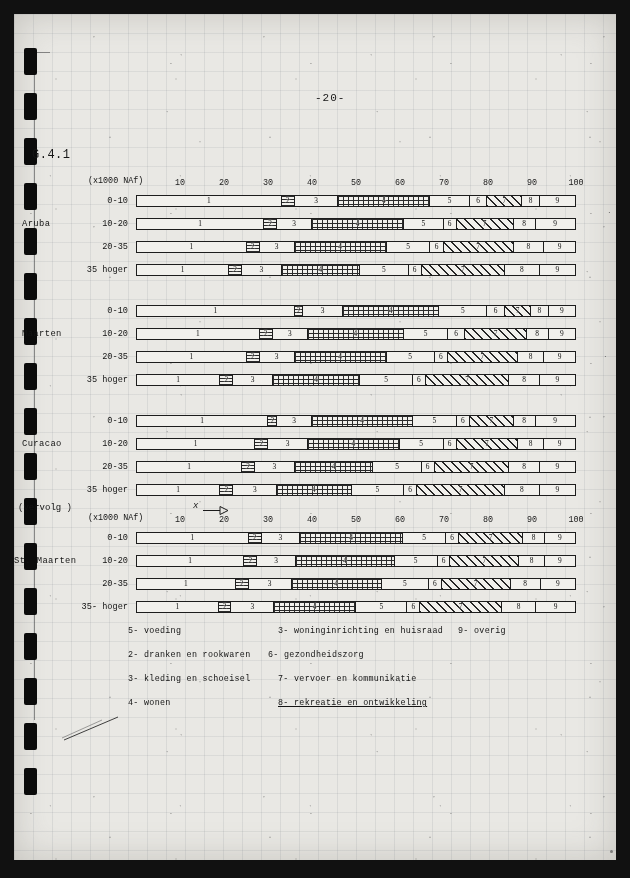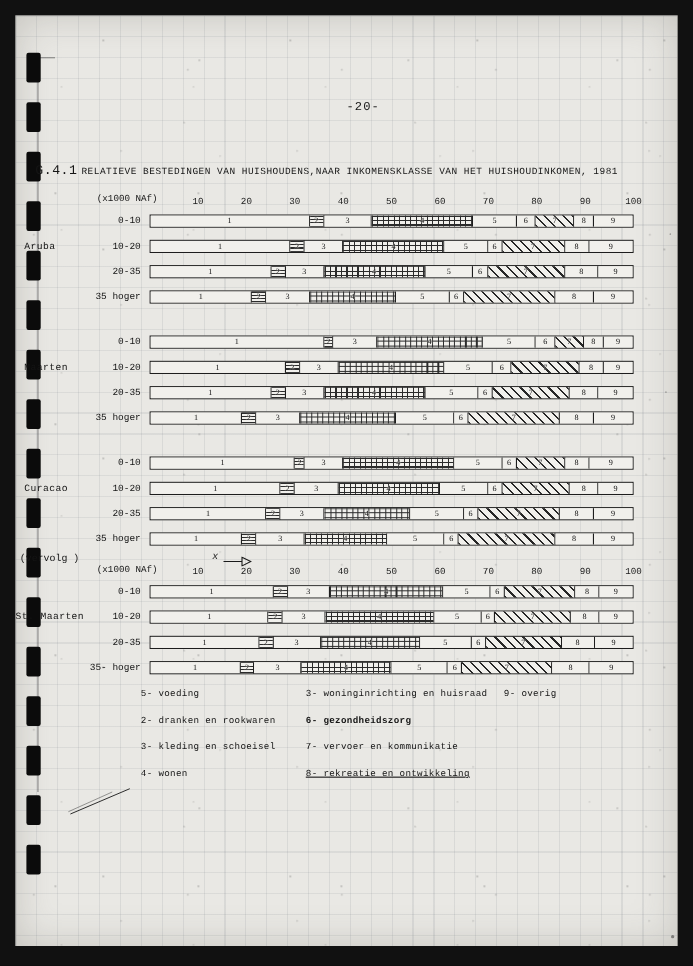--- a/index.html
+++ b/index.html
@@ -112,21 +112,20 @@
   <div class="punch" style="top:498px"></div>
   <div class="punch" style="top:543px"></div>
   <div class="punch" style="top:588px"></div>
   <div class="punch" style="top:633px"></div>
   <div class="punch" style="top:678px"></div>
   <div class="punch" style="top:723px"></div>
   <div class="punch" style="top:768px"></div>
 
   <div class="txt mono" id="pageno">-20-</div>
   <div class="txt mono" id="figno">G.4.1</div>
-  <div class="txt mono" id="figtitle">RELATIEVE BESTEDINGEN VAN HUISHOUDENS,NAAR INKOMENSKLASSE VAN HET HUISHOUDINKOMEN, 1981</div>
 
   <div class="txt mono" id="vervolg">(vervolg )</div>
   <div id="annot-x" class="mono">x</div>
   <svg id="annot-arrow" viewBox="0 0 26 9">
     <line x1="0" y1="4.5" x2="17" y2="4.5" stroke="#1a1a1a" stroke-width="1"></line>
     <polygon points="17,0.5 25,4.5 17,8.5" fill="none" stroke="#1a1a1a" stroke-width="1"></polygon>
   </svg>
 
   <svg id="pencil" viewBox="0 0 58 26">
     <line x1="2" y1="24" x2="56" y2="1" stroke="#2a2a2a" stroke-width=".9"></line>
@@ -644,18 +643,18 @@
         </div>
       </div>
     </div>
 
   <div id="legend-root">
       <div class="leg mono" style="left: 128px; top: 626px;">5- voeding</div>
       <div class="leg mono" style="left: 128px; top: 650px;">2- dranken en rookwaren</div>
       <div class="leg mono" style="left: 128px; top: 674px;">3- kleding en schoeisel</div>
       <div class="leg mono" style="left: 128px; top: 698px;">4- wonen</div>
       <div class="leg mono" style="left: 278px; top: 626px;">3- woninginrichting en huisraad</div>
-      <div class="leg mono" style="left: 278px; top: 650px; font-weight: bold;">6- gezondheidszorg</div>
+      <div class="leg mono" style="left: 268px; top: 650px;">6- gezondheidszorg</div>
       <div class="leg mono" style="left: 278px; top: 674px;">7- vervoer en kommunikatie</div>
       <div class="leg mono" style="left: 278px; top: 698px; text-decoration: underline;">8- rekreatie en ontwikkeling</div>
       <div class="leg mono" style="left: 458px; top: 626px; text-align: right;">9- overig</div>
     </div>
 </div>
 
 </body></html>

